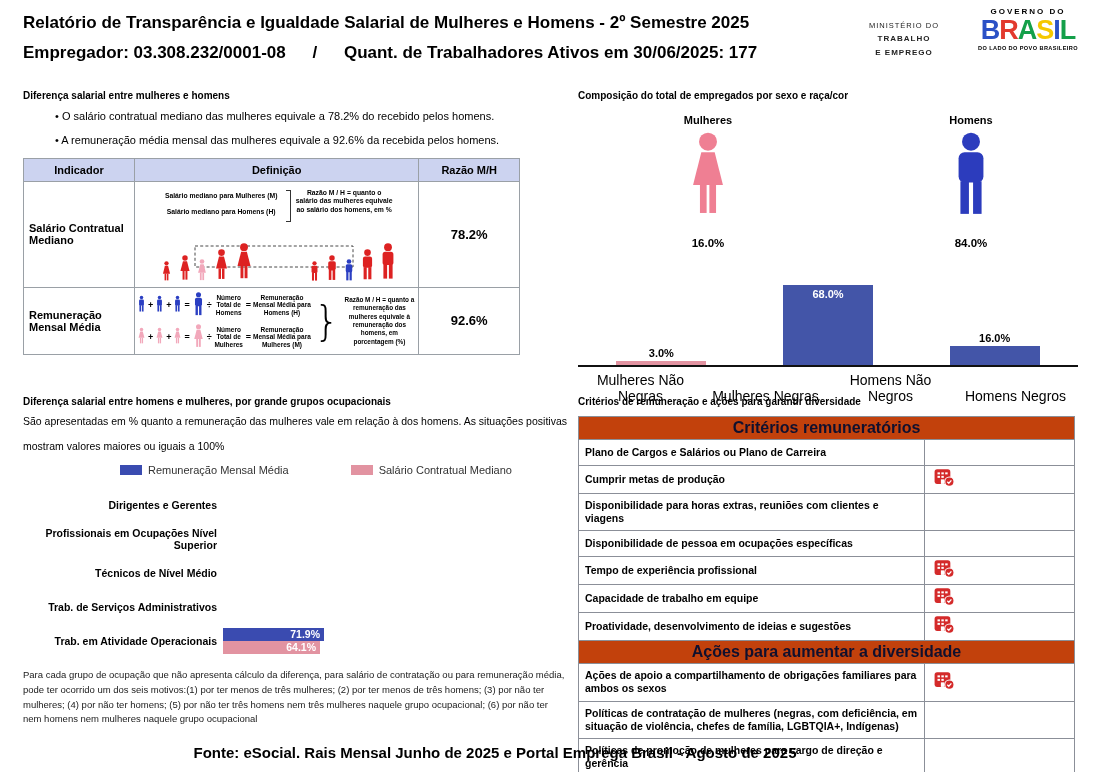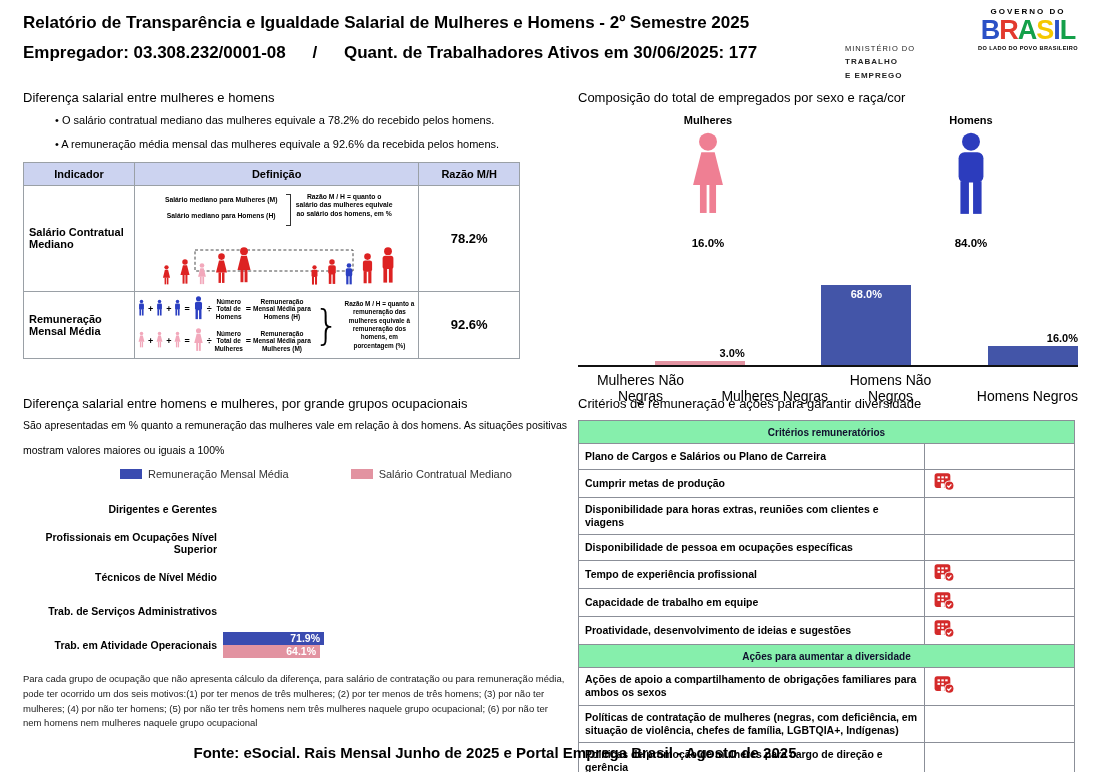--- a/index.html
+++ b/index.html
@@ -4,30 +4,30 @@
 <style>
   * { margin:0; padding:0; box-sizing:border-box; }
   html,body { background:#fff; }
   body { font-family:"Liberation Sans", sans-serif; color:#000; }
   .page { position:relative; width:1093px; height:772px; background:#fff; overflow:hidden; }
 
   
   .hdr-title { position:absolute; left:23px; top:13px; font-size:17px; font-weight:bold; }
   .hdr-sub   { position:absolute; left:23px; top:43px; font-size:17px; font-weight:bold; }
   .hdr-sub .sep { margin:0 22px; }
-  .ministry { position:absolute; left:845px; top:42px; width:118px; text-align:left;
+  .ministry { position:absolute; left:845px; top:19px; width:118px; text-align:center;
               font-size:7.5px; letter-spacing:1px; line-height:1.75; color:#222; }
   .ministry .b { font-weight:bold; font-size:8px; }
   .gov { position:absolute; left:975px; top:7px; width:106px; text-align:center; }
   .gov-top { font-size:8px; font-weight:bold; letter-spacing:2px; }
   .gov-name { font-size:27px; font-weight:bold; letter-spacing:-1px; line-height:1.05; }
   .gov-bottom { font-size:5.6px; font-weight:bold; letter-spacing:.4px; margin-top:1px; }
 
   
-  .sec-h { font-size:13px; font-weight:normal; }
+  .sec-h { font-size:10px; font-weight:bold; }
 
   
   .sec-paygap { position:absolute; left:23px; top:90px; width:524px; }
   .bullets { margin:9px 0 0 32px; font-size:11px; }
   .bullets div { margin-bottom:12px; }
   .bullets div::before { content:"• "; }
   table.ind { border-collapse:collapse; width:497px; margin-top:2px; }
   table.ind th, table.ind td { border:1px solid #9aa0a6; }
   table.ind th { background:#ccd3f0; font-size:11px; height:23px; }
   td.ind-name { width:125px; font-size:11px; font-weight:bold; padding-left:5px; }
@@ -50,21 +50,21 @@
 
   
   .sec-comp { position:absolute; left:578px; top:90px; width:502px; height:300px; }
   .person-block { position:absolute; width:130px; text-align:center; top:24px; }
   .pb-women { left:65px; } .pb-men { left:328px; }
   .pb-label { font-size:11px; font-weight:bold; }
   .pb-pct { font-size:11.5px; font-weight:bold; margin-top:9px; }
   .pb-icon { margin-top:6px; }
   .race-chart { position:absolute; left:0px; top:170px; width:500px; }
   .race-bars { display:flex; height:105px; align-items:flex-end; }
-  .race-cell { flex:1; display:flex; flex-direction:column; align-items:flex-end; justify-content:flex-end; }
+  .race-cell { flex:1; display:flex; flex-direction:column; align-items:center; justify-content:flex-end; }
   .race-label-above { font-size:11px; font-weight:bold; margin-bottom:2px; }
   .race-bar { width:90px; }
   .race-label-inside { display:block; text-align:center; color:#fff; font-size:11px; font-weight:bold; padding-top:3px; }
   .race-axis { border-top:2.5px solid #111; }
   .race-cats { display:flex; }
   .race-cats .race-cell { padding-top:5px; font-size:14px; font-weight:normal; text-align:center; }
 
   
   .sec-occ { position:absolute; left:23px; top:396px; width:545px; }
   .occ-desc { margin-top:8px; font-size:10.5px; line-height:1.2; }
@@ -77,21 +77,21 @@
   .occ-cat { width:200px; text-align:right; font-size:10.5px; font-weight:bold; padding-right:6px; line-height:1.15; }
   .occ-bars { display:flex; flex-direction:column; }
   .occ-bar { height:13px; line-height:13px; text-align:right; padding-right:4px;
              color:#fff; font-size:10.5px; font-weight:bold; }
   .occ-note { margin-top:10px; font-size:9.5px; line-height:1.55; width:542px; color:#1a1a1a; }
 
   
   .sec-crit { position:absolute; left:578px; top:396px; width:500px; }
   table.crit { border-collapse:collapse; width:497px; margin-top:9px; }
   table.crit td { border:1px solid #8b8f98; }
-  .crit-sec-h td { background:#86efac; font-size:10px; font-weight:bold; text-align:center;
+  .crit-sec-h td { background:#c2410c; font-size:16px; font-weight:bold; text-align:center;
                    height:23px; color:#10102e; }
   .crit-label { width:347px; font-size:10.5px; font-weight:bold; padding:5px 6px; line-height:1.25; }
   .crit-mark { width:150px; padding:2px 0 2px 9px; height:26px; }
 
   
   .footer { position:absolute; left:0; top:744px; width:990px; text-align:center;
             font-size:15px; font-weight:bold; }
 
   
   .f-red  { fill:#dd2222; }

